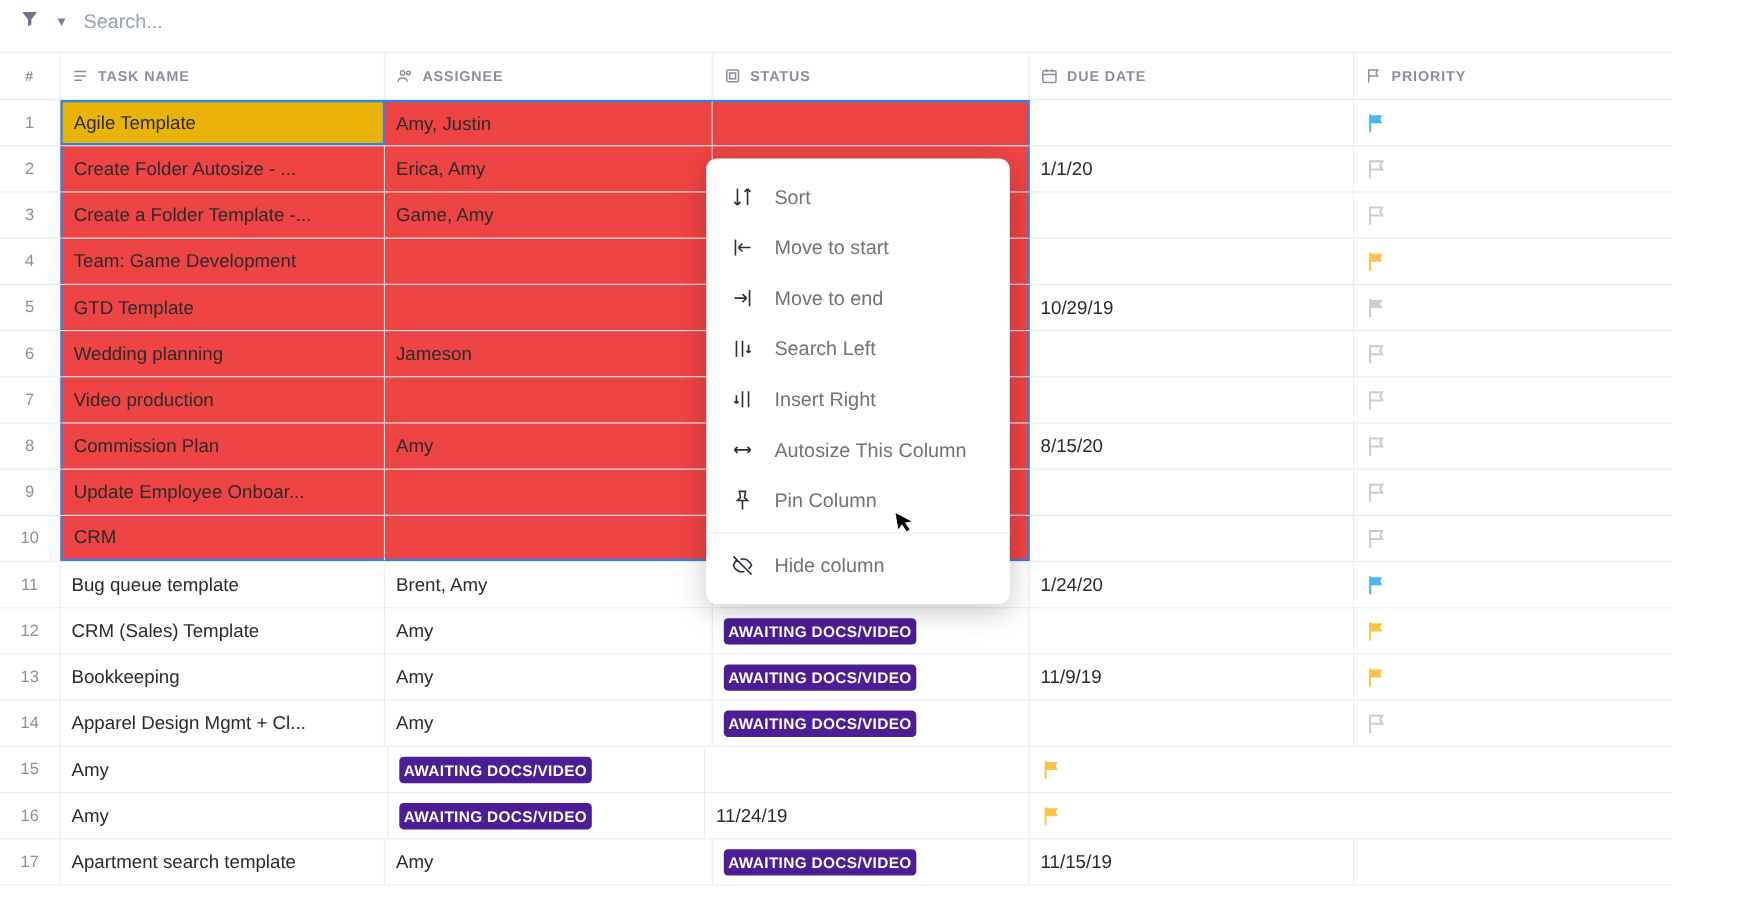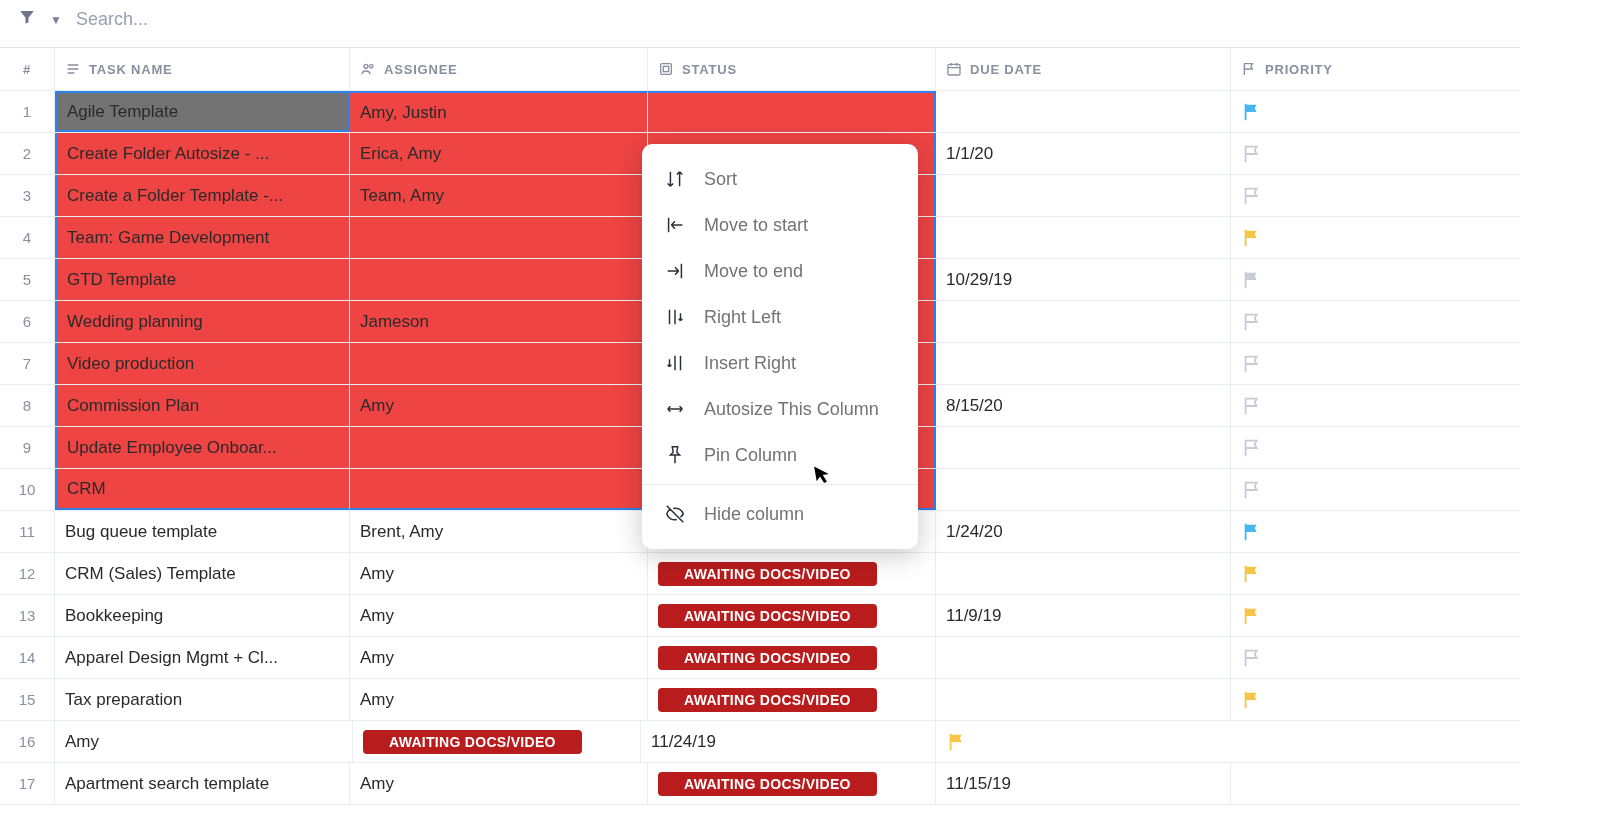--- a/index.html
+++ b/index.html
@@ -69,30 +69,30 @@
   .col-prio  { width: 289px; border-right:none; }
 
   .sel .col-task, .sel .col-assn, .sel .col-stat {
     background: #ef4444;
   }
   .selbox .col-task { border-left:2px solid #2f81ed; }
   .selbox .col-stat { border-right:2px solid #2f81ed; }
   .seltop.row .col-task, .seltop.row .col-assn, .seltop.row .col-stat { border-top:2px solid #2f81ed; }
   .selbot.row .col-task, .selbot.row .col-assn, .selbot.row .col-stat { border-bottom:2px solid #2f81ed; }
 
-  .row1 .col-task { background:#737373; border:2px solid #2f81ed; }
+  .row1 .col-task { background:#eab308; border:2px solid #2f81ed; }
   .row1 .col-assn, .row1 .col-stat { border-top:2px solid #2f81ed; }
 
   .status-pill {
-    background:#b91c1c;
+    background:#4c1d95;
     color:#ffffff;
     font-weight:700;
     font-size:14px;
     letter-spacing:0.3px;
-    padding: 4px 26px;
+    padding: 4px 4px;
     border-radius:4px;
   }
 
   .flag { width:22px; height:22px; }
 
   
   .ctxmenu {
     position: absolute;
     left: 642px;
     top: 96px;
@@ -200,21 +200,21 @@
         <div class="cell col-due">1/1/20</div>
         <div class="cell col-prio">
           <svg class="flag" viewBox="0 0 24 24" fill="none" stroke="#c7ccd6" stroke-width="2">
             <path d="M5 3v18M5 4h12l-2 4 2 4H5z"></path>
           </svg>
         </div>
       </div>
       <div class="row sel selbox">
         <div class="cell col-num">3</div>
         <div class="cell col-task">Create a Folder Template -...</div>
-        <div class="cell col-assn">Team, Amy</div>
+        <div class="cell col-assn">Game, Amy</div>
         <div class="cell col-stat"></div>
         <div class="cell col-due"></div>
         <div class="cell col-prio">
           <svg class="flag" viewBox="0 0 24 24" fill="none" stroke="#c7ccd6" stroke-width="2">
             <path d="M5 3v18M5 4h12l-2 4 2 4H5z"></path>
           </svg>
         </div>
       </div>
       <div class="row sel selbox">
         <div class="cell col-num">4</div>
@@ -356,21 +356,20 @@
         </div>
         <div class="cell col-due"></div>
         <div class="cell col-prio">
           <svg class="flag" viewBox="0 0 24 24" fill="none" stroke="#c7ccd6" stroke-width="2">
             <path d="M5 3v18M5 4h12l-2 4 2 4H5z"></path>
           </svg>
         </div>
       </div>
       <div class="row">
         <div class="cell col-num">15</div>
-        <div class="cell col-task">Tax preparation</div>
         <div class="cell col-assn">Amy</div>
         <div class="cell col-stat">
           <span class="status-pill">AWAITING DOCS/VIDEO</span>
         </div>
         <div class="cell col-due"></div>
         <div class="cell col-prio">
           <svg class="flag" viewBox="0 0 24 24">
             <path d="M5 3v18" stroke="#f7c548" stroke-width="2" fill="none"></path>
             <path d="M5 4h12l-2 4 2 4H5z" fill="#f7c548"></path>
           </svg>
@@ -418,21 +417,21 @@
     <div class="mi">
       <svg viewBox="0 0 24 24">
           <path d="M19 4v16M4 12h12M16 12l-4-4M16 12l-4 4"></path>
         </svg>
       <span>Move to end</span>
     </div>
     <div class="mi">
       <svg viewBox="0 0 24 24">
           <path d="M6 4v16M12 4v16M18 8v8M18 16l-2-2M18 16l2-2"></path>
         </svg>
-      <span>Right Left</span>
+      <span>Search Left</span>
     </div>
     <div class="mi">
       <svg viewBox="0 0 24 24">
           <path d="M18 4v16M12 4v16M6 8v8M6 16l-2-2M6 16l2-2"></path>
         </svg>
       <span>Insert Right</span>
     </div>
     <div class="mi">
       <svg viewBox="0 0 24 24">
           <path d="M4 12h16M4 12l3-3M4 12l3 3M20 12l-3-3M20 12l-3 3"></path>

